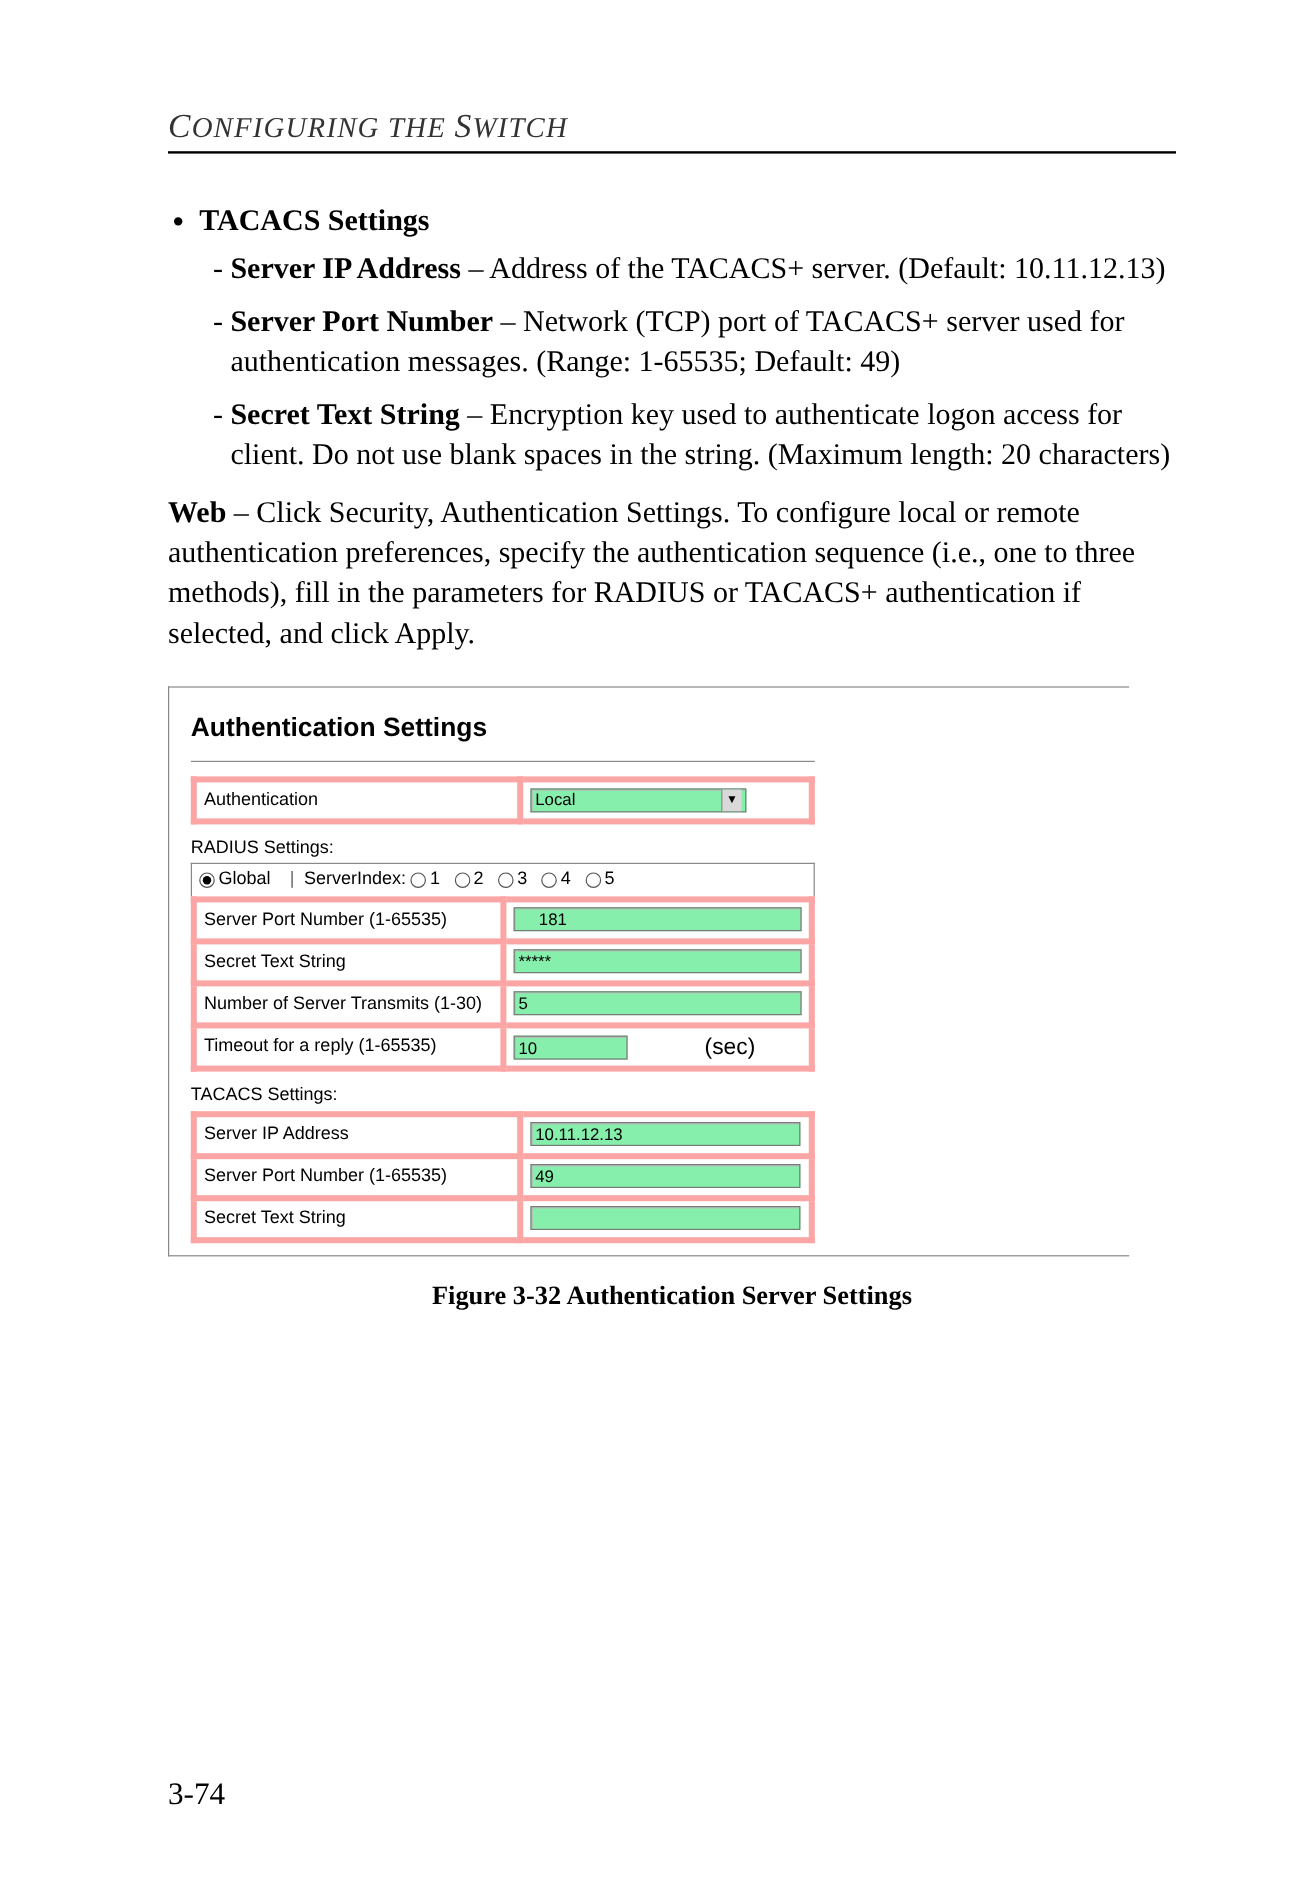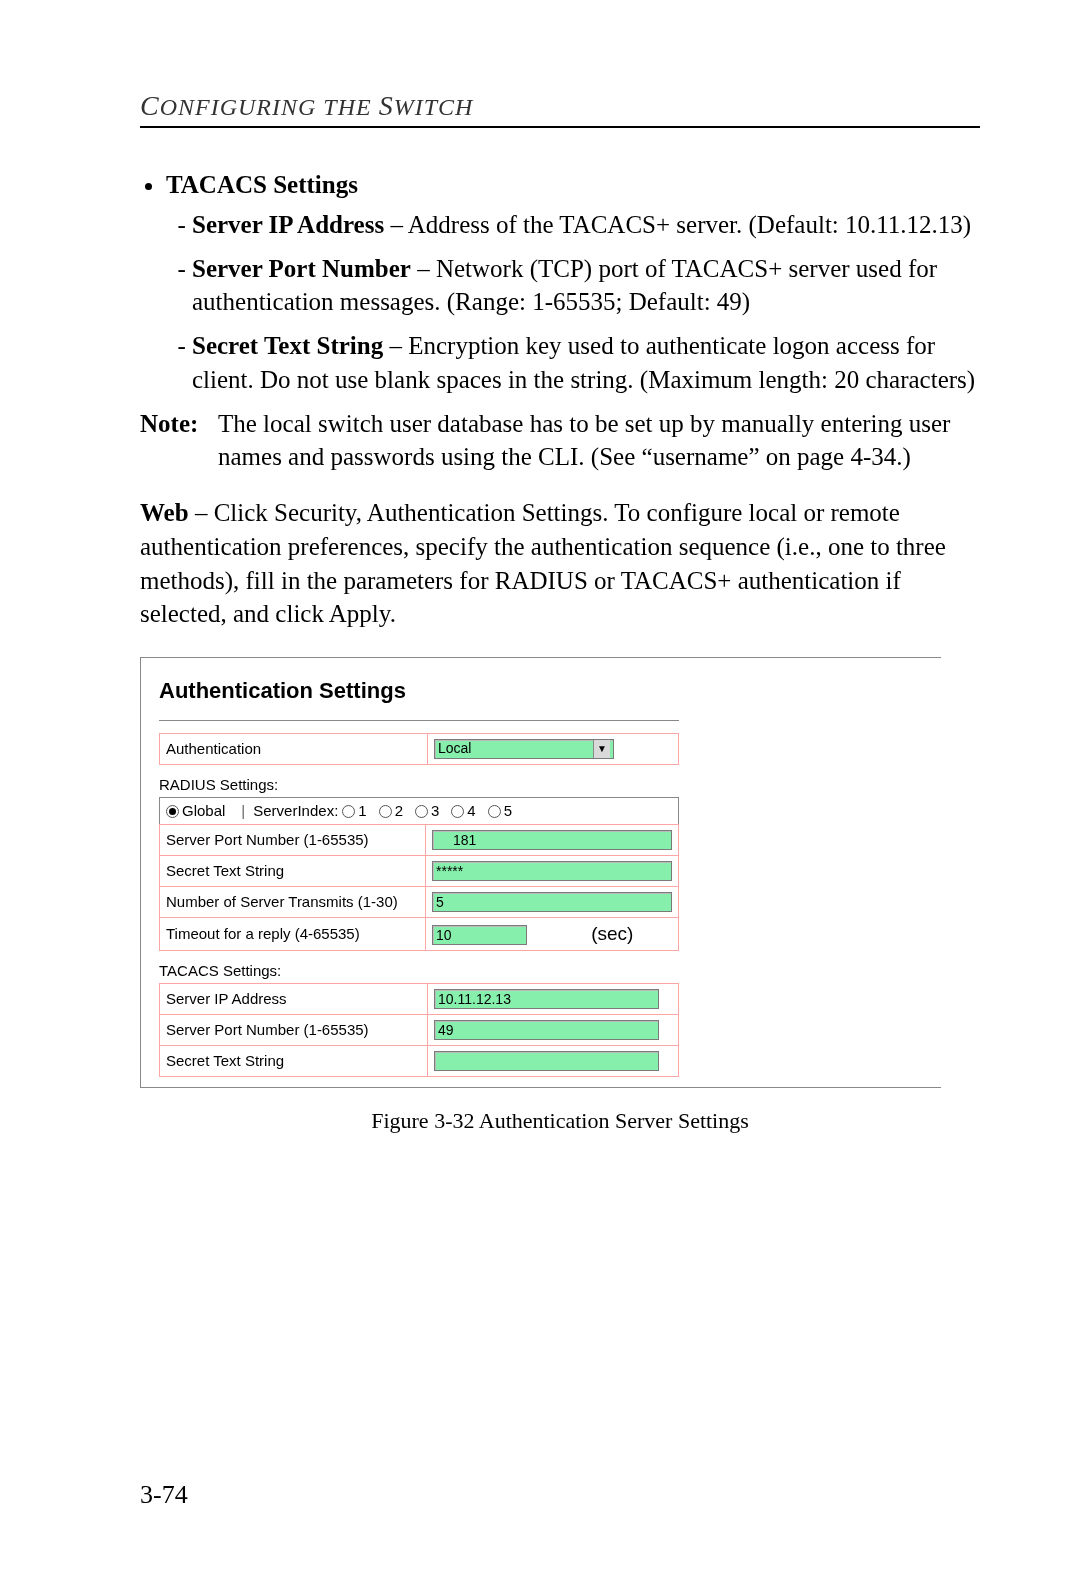--- a/index.html
+++ b/index.html
@@ -89,21 +89,21 @@
     border: none;
     border-top: 1px solid #888;
     margin: 0 0 12px 0;
     width: 520px;
   }
   table.cfg {
     border-collapse: collapse;
     width: 520px;
   }
   table.cfg td {
-    border: 1px solid #fca5a5;
+    border: 5px solid #fca5a5;
     padding: 3px 6px;
     vertical-align: middle;
     height: 24px;
     font-size: 15px;
   }
   table.cfg td.label { width: 255px; }
   table.cfg td.val { }
   .section-label {
     font-size: 15px;
     margin: 10px 0 2px 0;
@@ -164,21 +164,21 @@
     background: #d9d9d9;
     border-left: 1px solid #888;
     display: inline-flex;
     align-items: center;
     justify-content: center;
     font-size: 10px;
   }
   .sec-unit { font-size: 19px; margin-left: 60px; }
   .caption {
     text-align: center;
-    font-weight: normal;
+    font-weight: bold;
     font-size: 22px;
     margin-top: 18px;
     font-family: Garamond, "Times New Roman", serif;
   }
   .page-num {
     position: absolute;
     bottom: 60px;
     left: 140px;
     font-size: 26px;
   }
@@ -204,24 +204,20 @@
           <li>
             <span class="bold">Server Port Number</span><span> – Network (TCP) port of TACACS+ server used for authentication messages. (Range: 1-65535; Default: 49)</span>
           </li>
           <li>
             <span class="bold">Secret Text String</span><span> – Encryption key used to authenticate logon access for client. Do not use blank spaces in the string. (Maximum length: 20 characters)</span>
           </li>
         </ul>
       </li>
     </ul>
 
-    <div class="note-row">
-      <div class="note-label">Note:</div>
-      <div class="note-text">The local switch user database has to be set up by manually entering user names and passwords using the CLI. (See “username” on page 4-34.)</div>
-    </div>
 
     <div class="web-para">
       <span class="bold">Web</span><span> – Click Security, Authentication Settings. To configure local or remote authentication preferences, specify the authentication sequence (i.e., one to three methods), fill in the parameters for RADIUS or TACACS+ authentication if selected, and click Apply.</span>
     </div>
 
     <div class="figure-wrap">
       <div class="figure">
         <div class="fig-title">Authentication Settings</div>
         <hr class="fig-rule">
 
@@ -278,21 +274,21 @@
           </tr>
           <tr>
             <td class="label">Secret Text String</td>
             <td class="val"><input class="txt-input" style="width: 240px;" value="*****"></td>
           </tr>
           <tr>
             <td class="label">Number of Server Transmits (1-30)</td>
             <td class="val"><input class="txt-input" style="width: 240px;" value="5"></td>
           </tr>
           <tr>
-            <td class="label">Timeout for a reply (4-65535)</td>
+            <td class="label">Timeout for a reply (1-65535)</td>
             <td class="val">
               <input class="txt-input" style="width: 95px;" value="10">
               <span class="sec-unit">(sec)</span>
             </td>
           </tr>
         </tbody>
           </table>
 
         <div class="section-label">TACACS Settings:</div>
 

